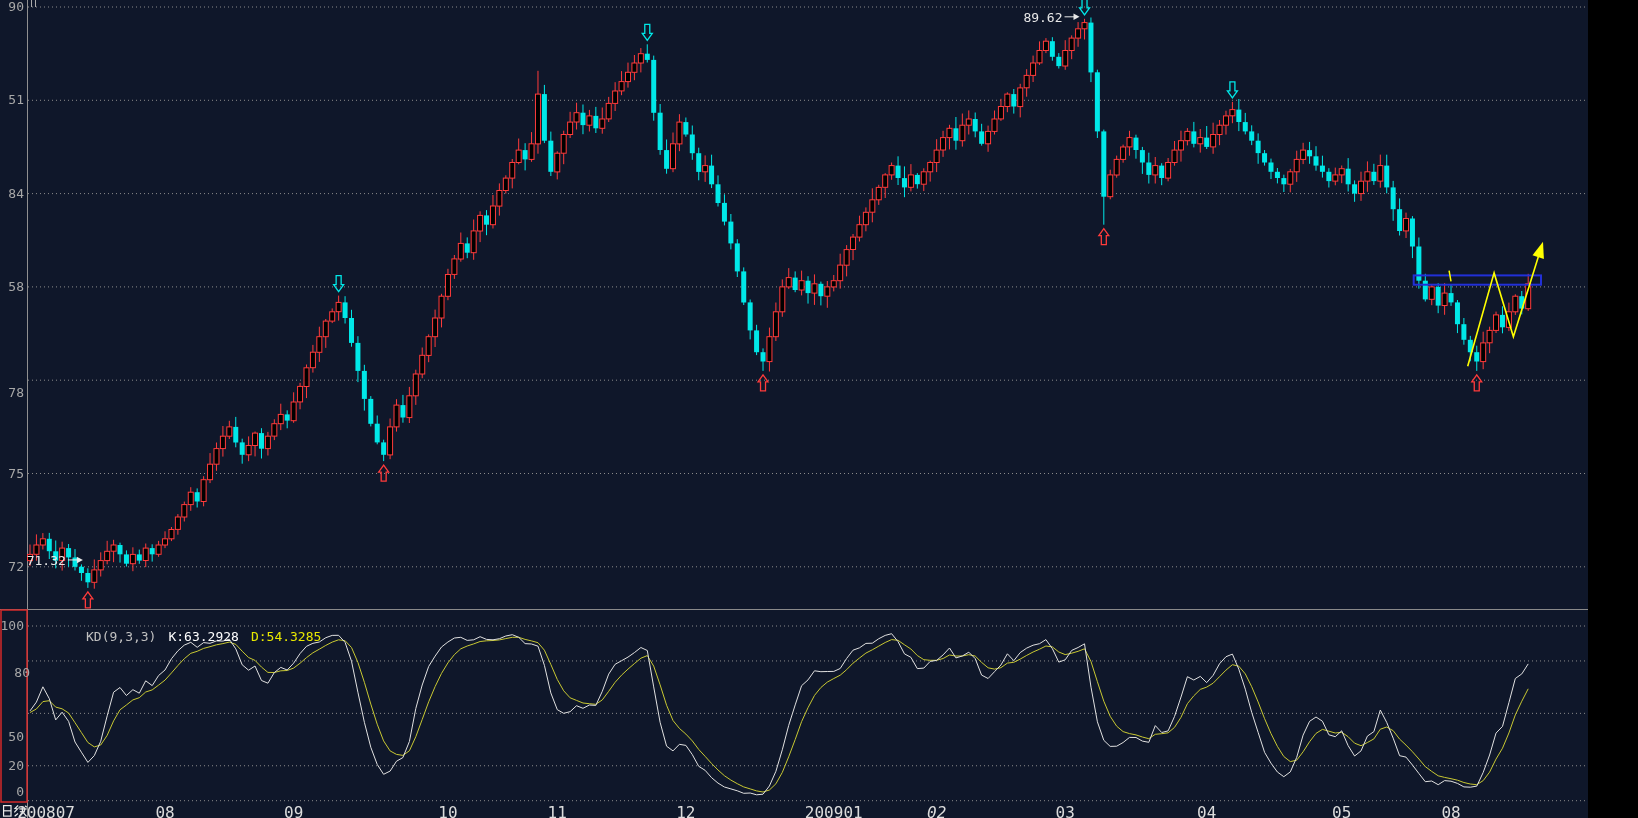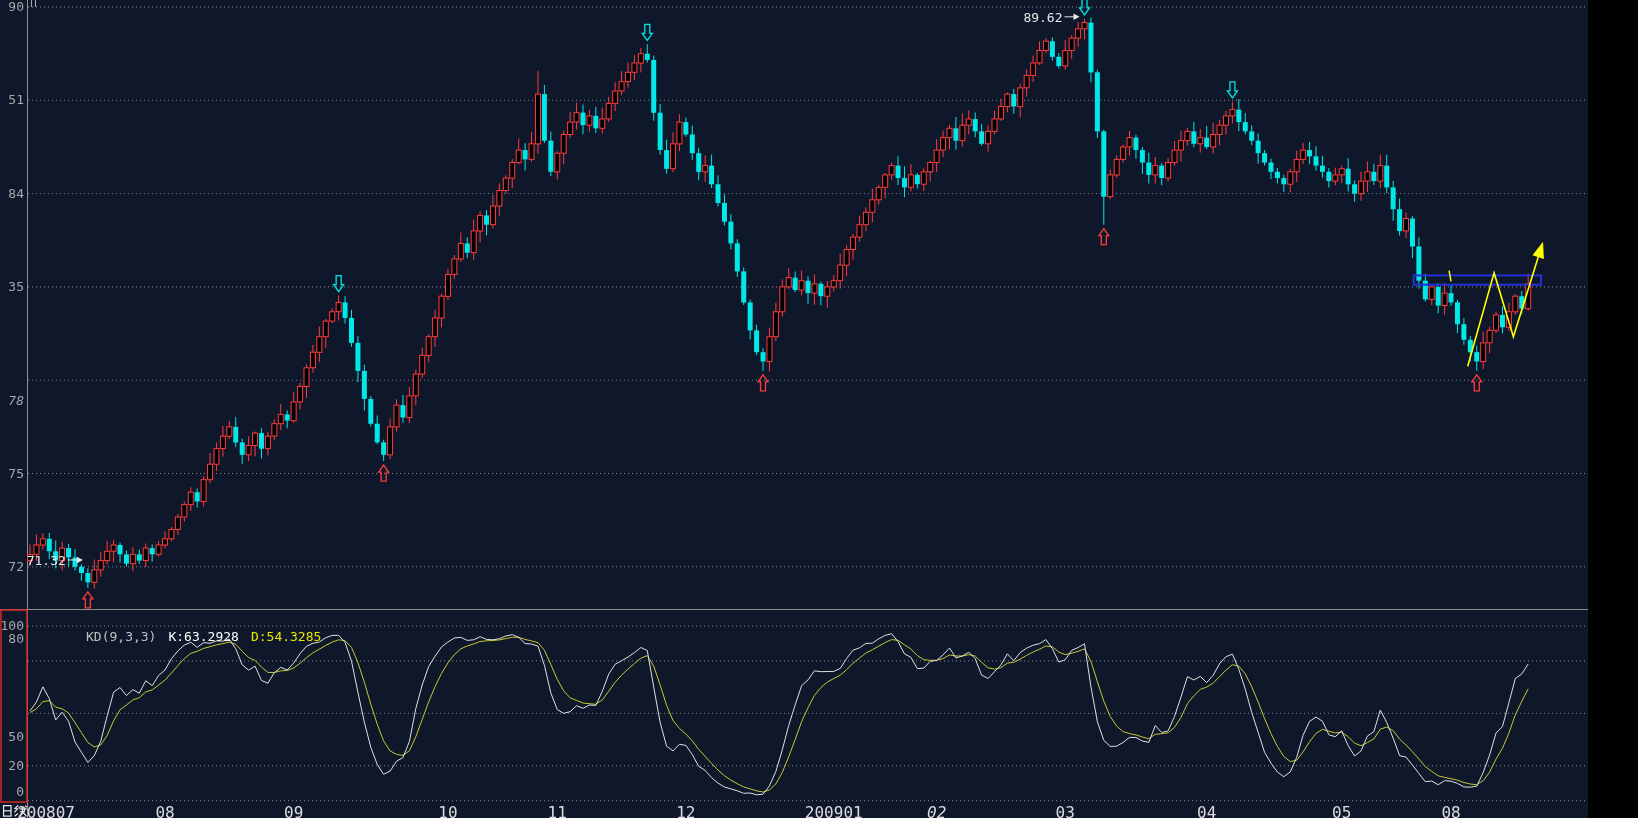--- a/index.html
+++ b/index.html
@@ -1003,28 +1003,28 @@
         <path d="M82.87,559.9480000000002 l-6,-3.2 v6.4 Z" fill="#e8e8e8"></path>
         <line x1="1064.52" x2="1076.52" y1="16.81799999999986" y2="16.81799999999986" stroke="#e8e8e8" stroke-width="1"></line>
         <path d="M1079.52,16.81799999999986 l-6,-3.2 v6.4 Z" fill="#e8e8e8"></path>
       </g>
     </svg>
 
   <div id="yticks-main">
       <div class="ytick" style="top: -1px;">90</div>
       <div class="ytick" style="top: 92.3px;">51</div>
       <div class="ytick" style="top: 185.6px;">84</div>
-      <div class="ytick" style="top: 278.9px;">35</div>
-      <div class="ytick" style="top: 393px; font-style: italic;">78</div>
+      <div class="ytick" style="top: 278.9px;">58</div>
+      <div class="ytick" style="top: 385px;">78</div>
       <div class="ytick" style="top: 465.5px;">75</div>
       <div class="ytick" style="top: 558.8px;">72</div>
     </div>
   <div id="yticks-kd">
       <div class="ytick" style="top: 618px;">100</div>
-      <div class="ytick" style="top: 631px;">80</div>
+      <div class="ytick" style="top: 665px; margin-left: 6px;">80</div>
       <div class="ytick" style="top: 729px;">50</div>
       <div class="ytick" style="top: 757.76px; text-align: right;">20</div>
       <div class="ytick" style="top: 783.7px;">0</div>
     </div>
 
   <div class="kd-header">
     <span class="kdi">KD(9,3,3)</span><span class="kdk">K:63.2928</span><span class="kdd">D:54.3285</span>
   </div>
 
   <div class="plabel" id="plabel-low" style="left: 65.87px; top: 559.948px;">71.32</div>

